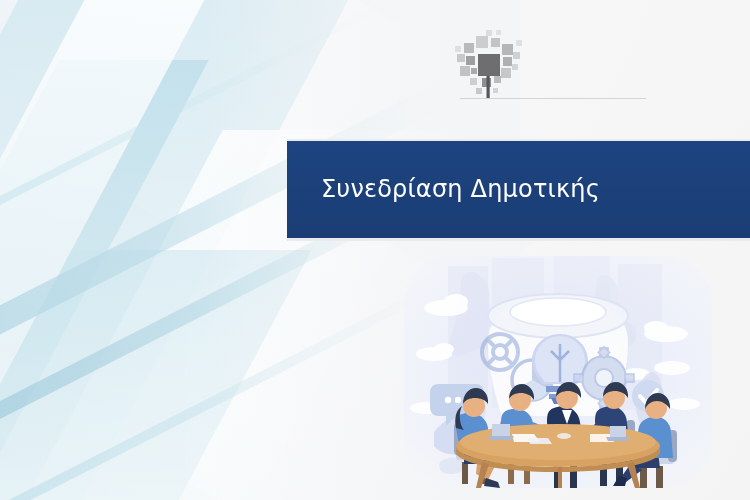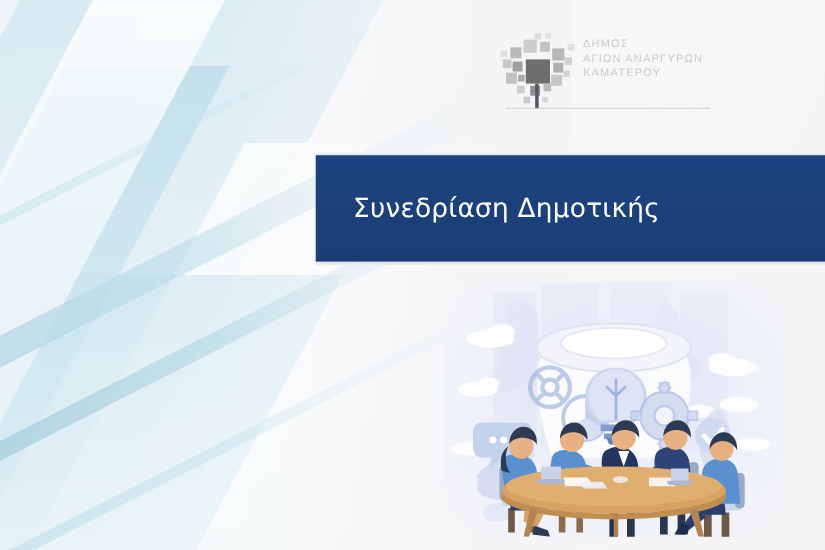--- a/index.html
+++ b/index.html
@@ -196,25 +196,20 @@
       <rect x="42" y="50" width="7" height="7" fill="#babbbd"></rect>
       <rect x="34" y="4" width="6" height="6" fill="#dcdddf"></rect>
       <rect x="44" y="4" width="5" height="5" fill="#e0e1e3"></rect>
       <rect x="3" y="20" width="6" height="6" fill="#dedfe1"></rect>
       <rect x="64" y="14" width="6" height="6" fill="#dfe0e2"></rect>
       <rect x="24" y="62" width="6" height="6" fill="#c7c8ca"></rect>
       <rect x="41" y="62" width="5" height="5" fill="#d3d4d6"></rect>
       <rect x="34.5" y="50" width="3.2" height="23" fill="#55565a"></rect>
     </svg>
     <div class="ground-line"></div>
-    <div class="logo-text">
-      <div>ΔΗΜΟΣ</div>
-      <div>ΑΓΙΩΝ ΑΝΑΡΓΥΡΩΝ</div>
-      <div>ΚΑΜΑΤΕΡΟΥ</div>
-    </div>
   </div>
 
   <div class="banner">
     <div class="banner-inner">
       <div class="banner-line">Συνεδρίαση Δημοτικής</div>
     </div>
   </div>
 
   <div class="illus">
     <div class="illus-bg"></div>

